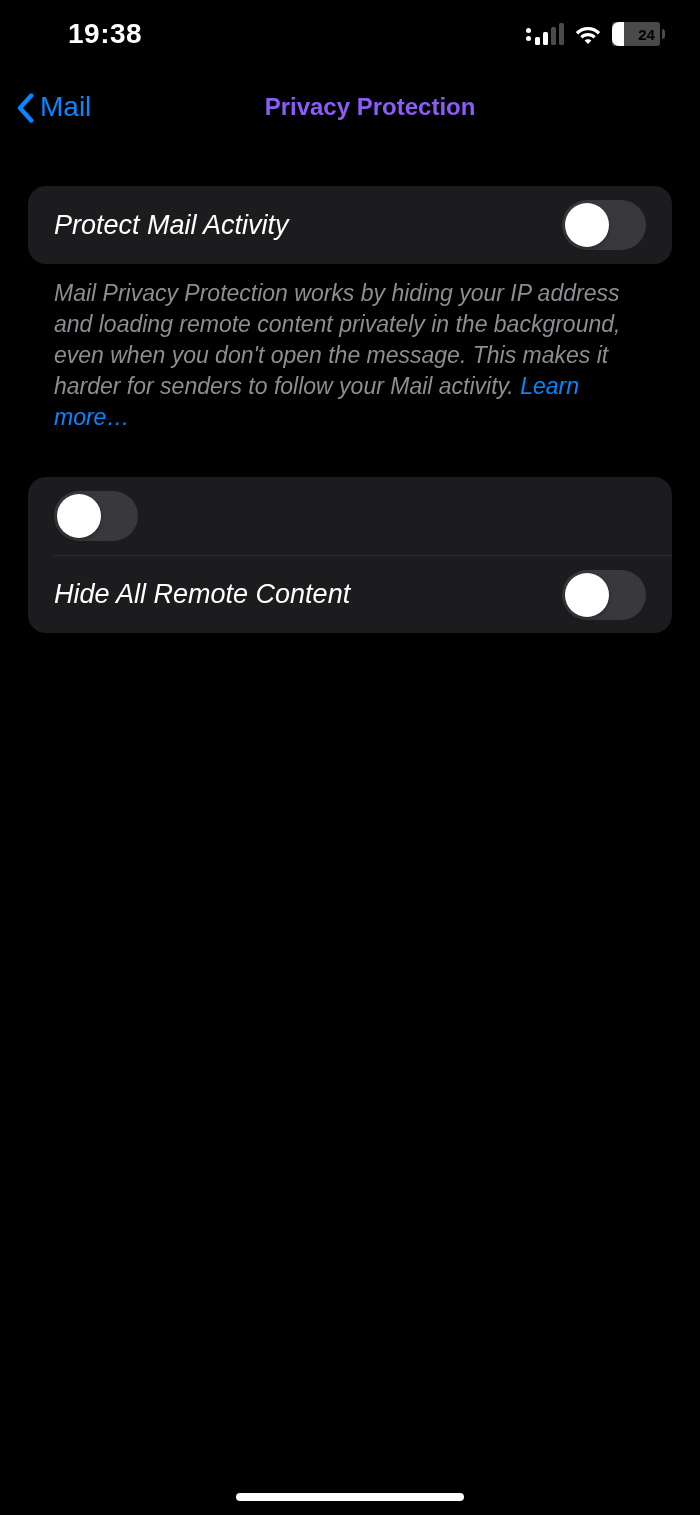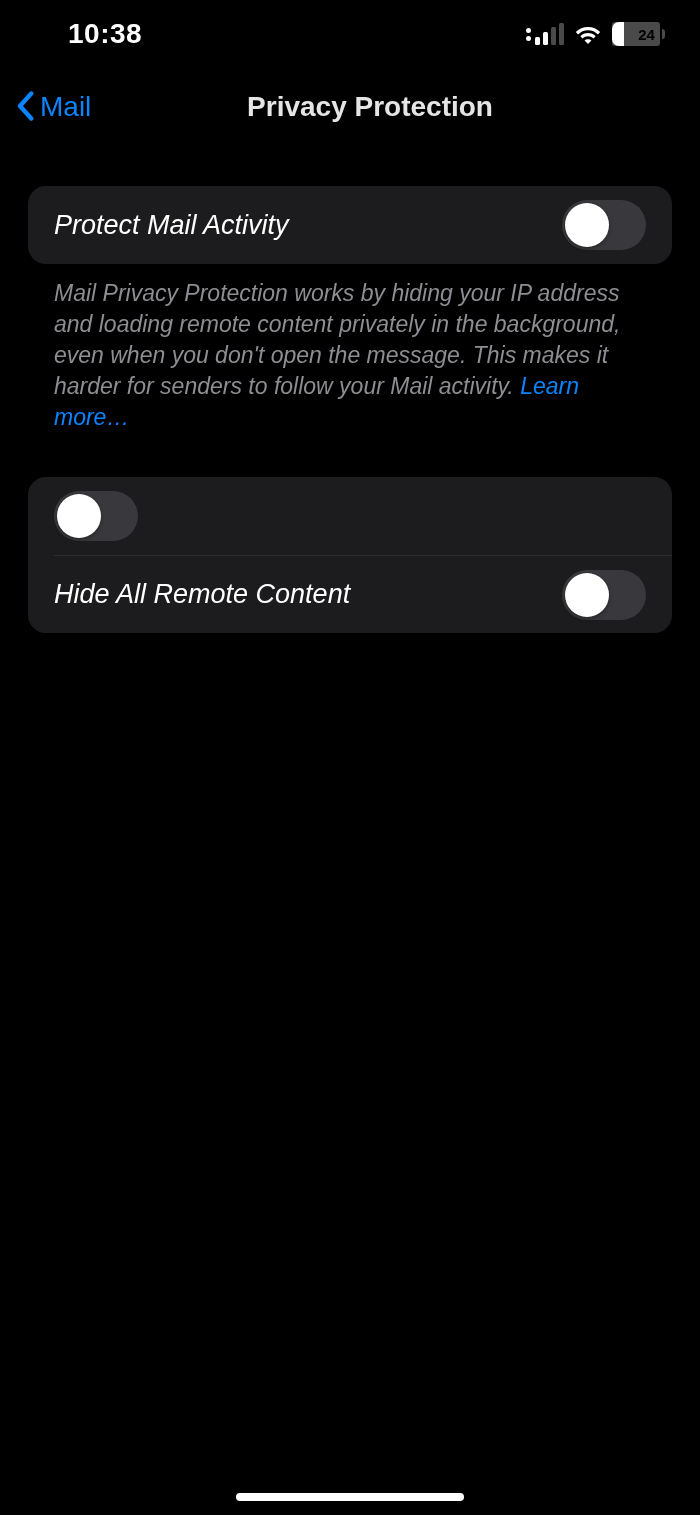--- a/index.html
+++ b/index.html
@@ -131,34 +131,34 @@
       display: flex;
       align-items: center;
       justify-content: center;
     }
     .back-btn {
       position: absolute;
       left: 16px;
       top: 50%;
       transform: translateY(-50%);
       display: flex;
-      align-items: flex-start;
+      align-items: flex-end;
       gap: 6px;
       color: #0a84ff;
       font-size: 28px;
       font-weight: 400;
       cursor: pointer;
     }
     .chevron-left {
       display: inline-flex;
     }
     .nav-title {
-      font-size: 28px;
+      font-size: 24px;
       font-weight: 600;
-      color: #e5e5e5;
+      color: #8b5cf6;
       margin-left: 40px;
     }
 
     
     .content {
       padding: 40px 28px 0 28px;
       font-style: italic;
     }
 
     .group {
@@ -229,21 +229,21 @@
       width: 228px;
       height: 8px;
       background: #fff;
       border-radius: 4px;
     }
   </style>
 </head>
 <body>
 
 <div class="status-bar">
-  <div class="status-time">10:38</div>
+  <div class="status-time">19:38</div>
   <div class="status-right">
     <div class="dual-sim">
       <div class="sim-dots">
         <span></span>
           <span></span>
       </div>
       <div class="cellular">
         <span class="on"></span>
           <span class="on"></span>
           <span></span>

